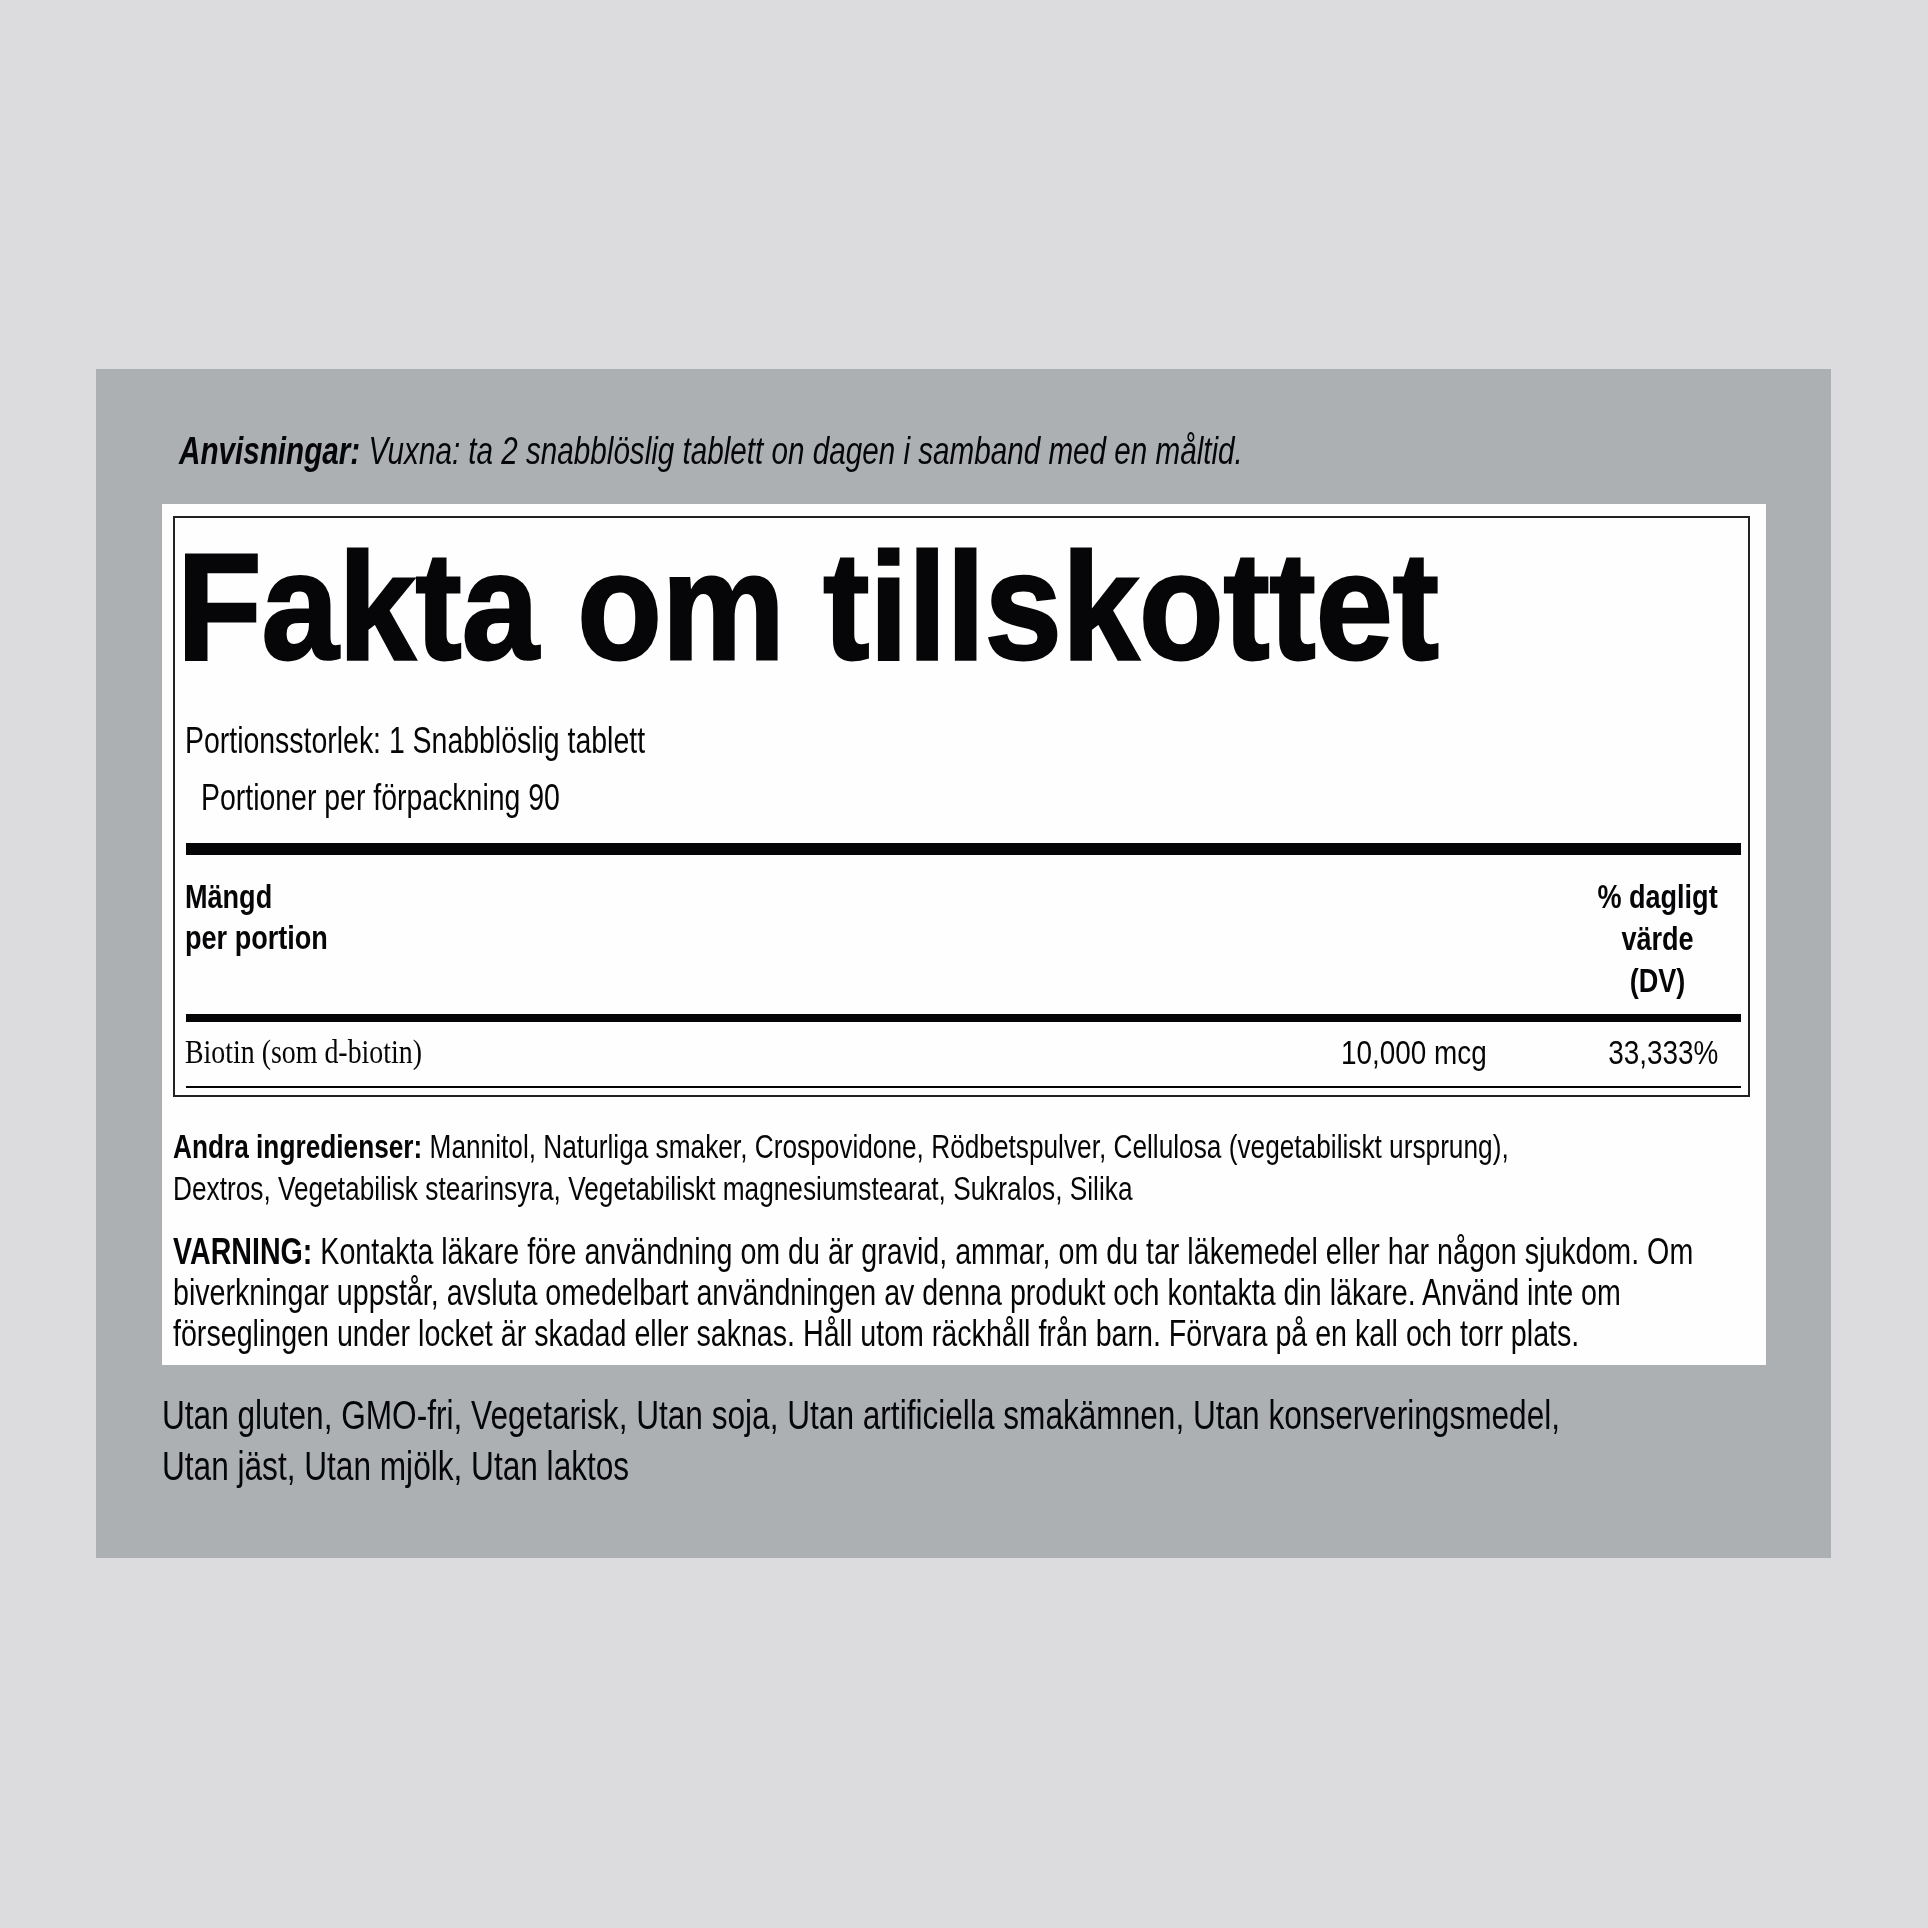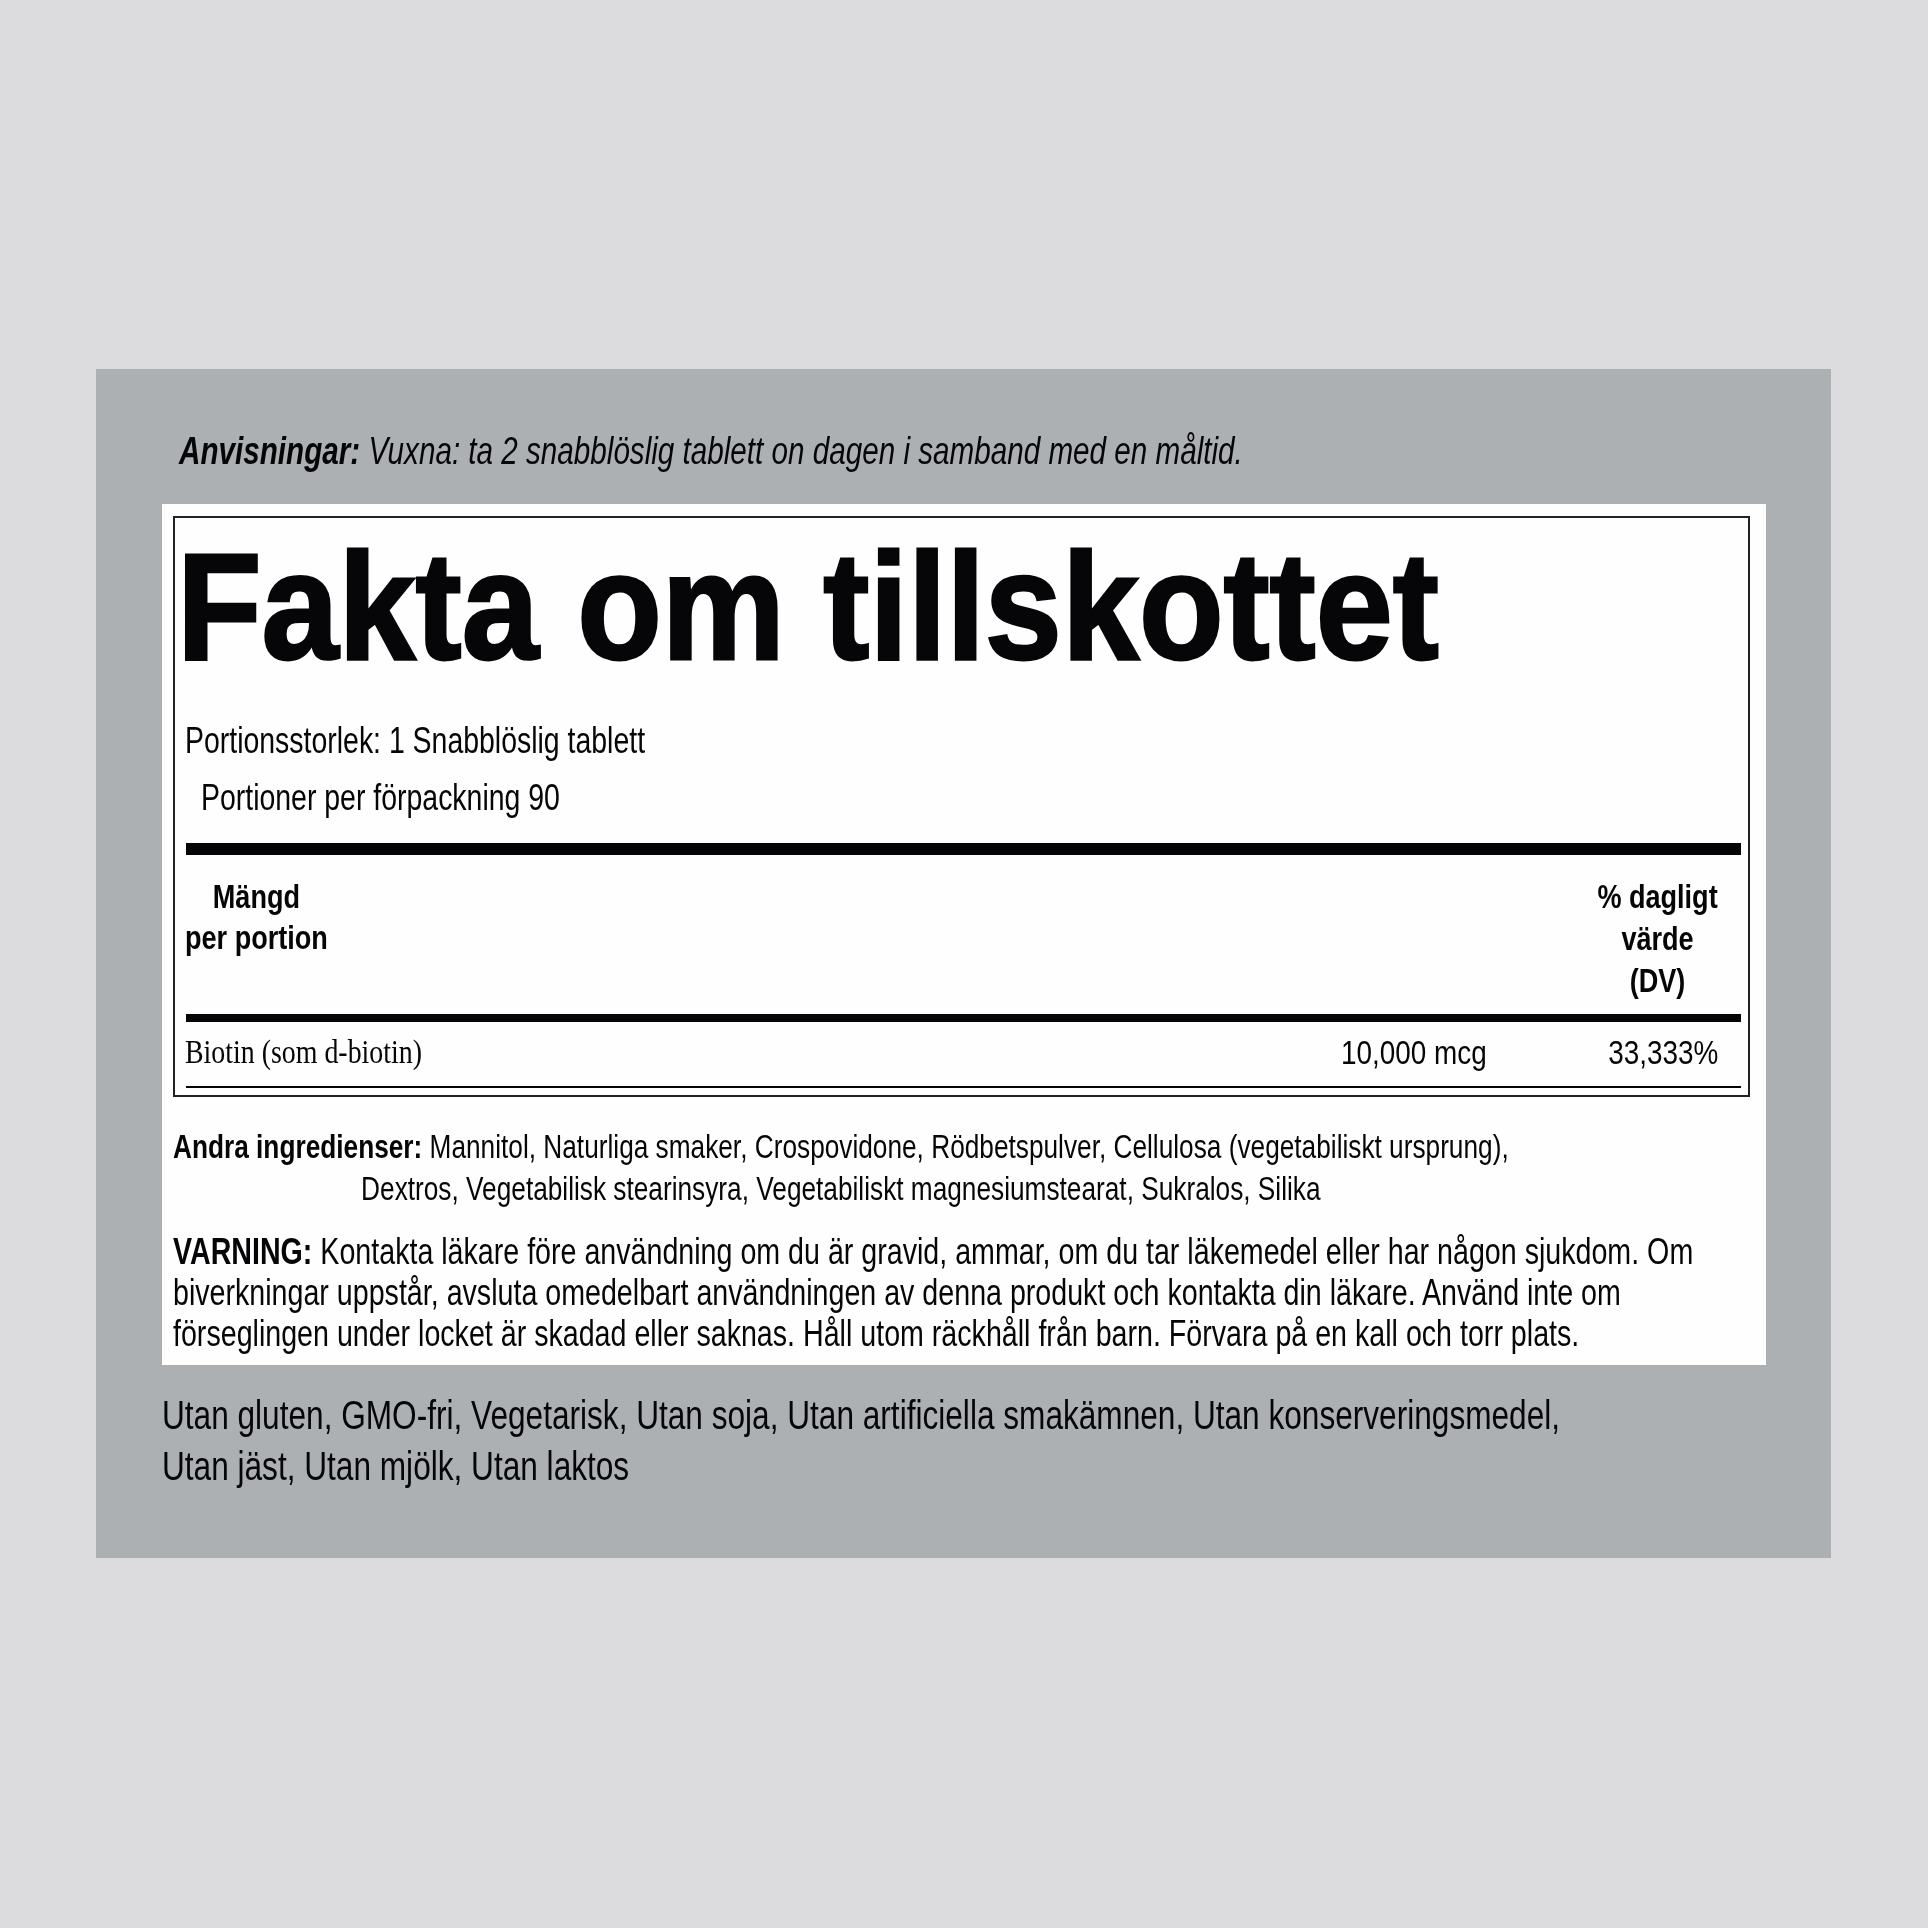--- a/index.html
+++ b/index.html
@@ -43,21 +43,21 @@
 
 <div class="line" style="left:185px; top:723px; font-size:36px;">
   <span class="cond" style="transform:scaleX(0.79);">Portionsstorlek: 1 Snabblöslig tablett</span>
 </div>
 <div class="line" style="left:201px; top:780px; font-size:36px;">
   <span class="cond" style="transform:scaleX(0.79);">Portioner per förpackning 90</span>
 </div>
 
 <div class="rule" style="top:843px; height:12.2px;"></div>
 
-<div class="line b" style="left:185px; top:876px; font-size:33px; line-height:41px;text-align:center;">
+<div class="line b" style="left:185px; top:876px; font-size:33px; line-height:41px;">
   <span class="cond" style="transform:scaleX(0.82);">
     <span>Mängd</span><br>
     <span>per portion</span>
   </span>
 </div>
 <div class="b" style="position:absolute; right:210px; top:876px; font-size:33px; line-height:42px; text-align:center; white-space:nowrap;">
   <span class="cond" style="transform:scaleX(0.82); transform-origin:100% 0;">
     <span>% dagligt</span><br>
     <span>värde</span><br>
     <span>(DV)</span>
@@ -71,21 +71,21 @@
 </div>
 <div class="line" style="left:1341px; top:1035px; font-size:34px;text-align:center;">
   <span class="cond" style="transform:scaleX(0.82);">10,000 mcg</span>
 </div>
 <div style="position:absolute; right:210px; top:1035px; font-size:34px; line-height:1; white-space:nowrap;">
   <span class="cond" style="transform:scaleX(0.82); transform-origin:100% 0;">33,333%</span>
 </div>
 
 <div class="rule" style="top:1086px; height:1.9px;"></div>
 
-<div class="line" style="left:173px; top:1126px; font-size:33px; line-height:42px;text-align:center;">
+<div class="line" style="left:173px; top:1126px; font-size:33px; line-height:42px;">
   <span class="cond" style="transform:scaleX(0.795);">
     <span class="b">Andra ingredienser:</span><span> Mannitol, Naturliga smaker, Crospovidone, Rödbetspulver, Cellulosa (vegetabiliskt ursprung),</span><br>
     <span>Dextros, Vegetabilisk stearinsyra, Vegetabiliskt magnesiumstearat, Sukralos, Silika</span>
   </span>
 </div>
 
 <div class="line" style="left:173px; top:1231px; font-size:36px; line-height:41px;">
   <span class="cond" style="transform:scaleX(0.795);">
     <span class="b">VARNING:</span><span> Kontakta läkare före användning om du är gravid, ammar, om du tar läkemedel eller har någon sjukdom. Om</span><br>
     <span>biverkningar uppstår, avsluta omedelbart användningen av denna produkt och kontakta din läkare. Använd inte om</span><br>

